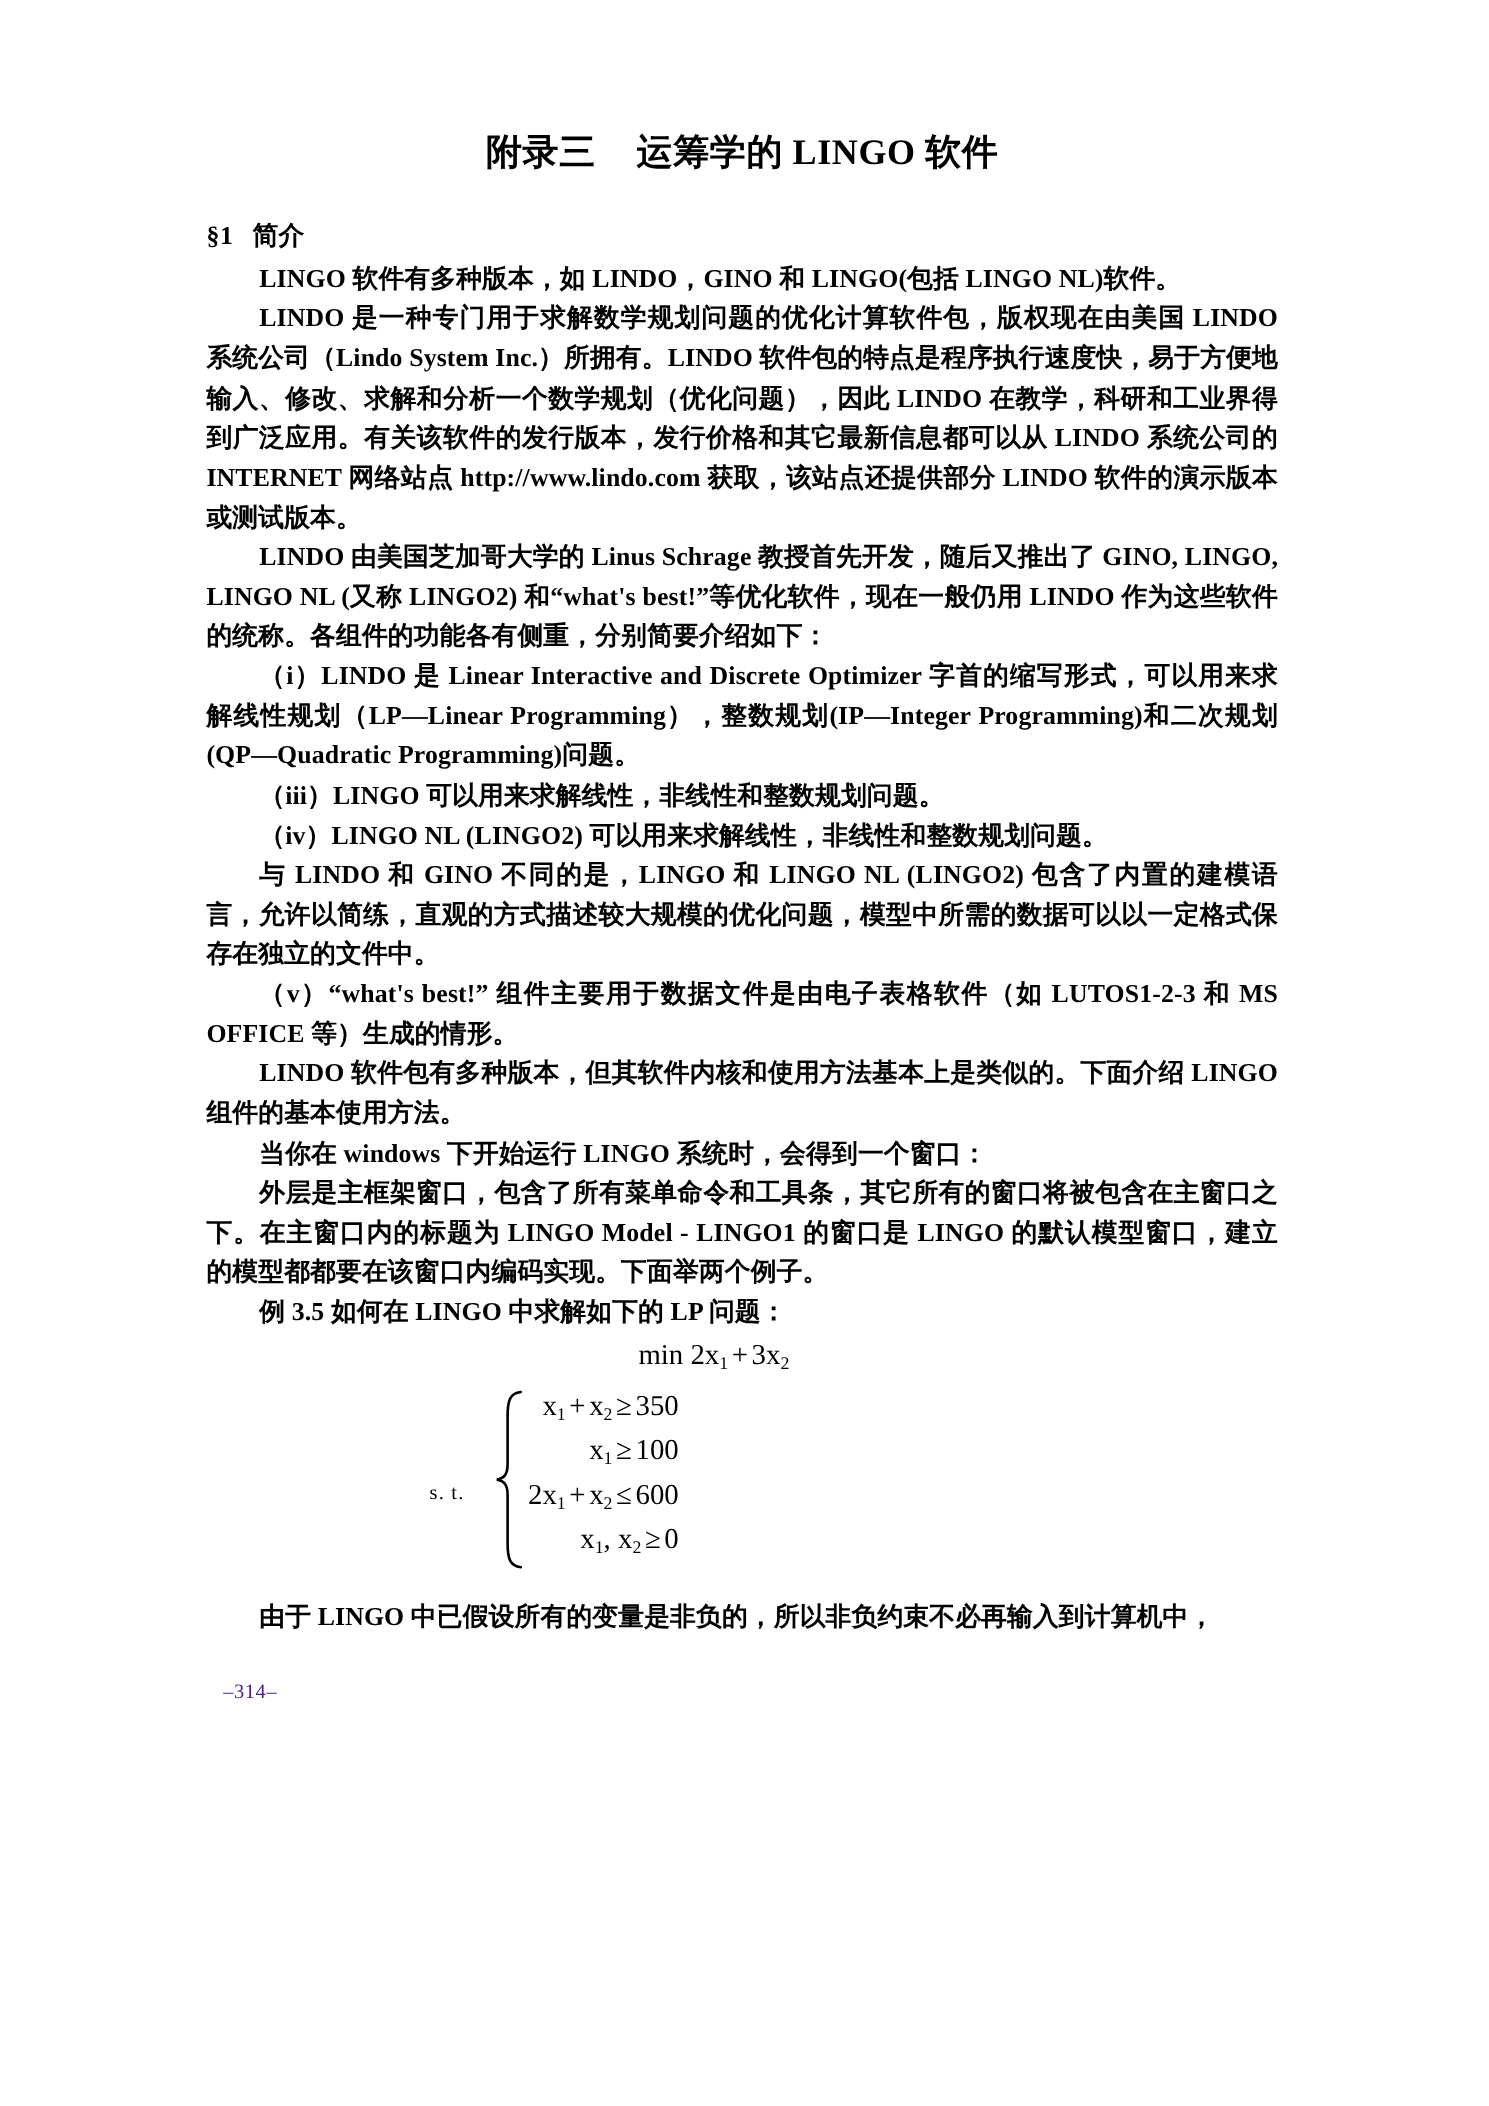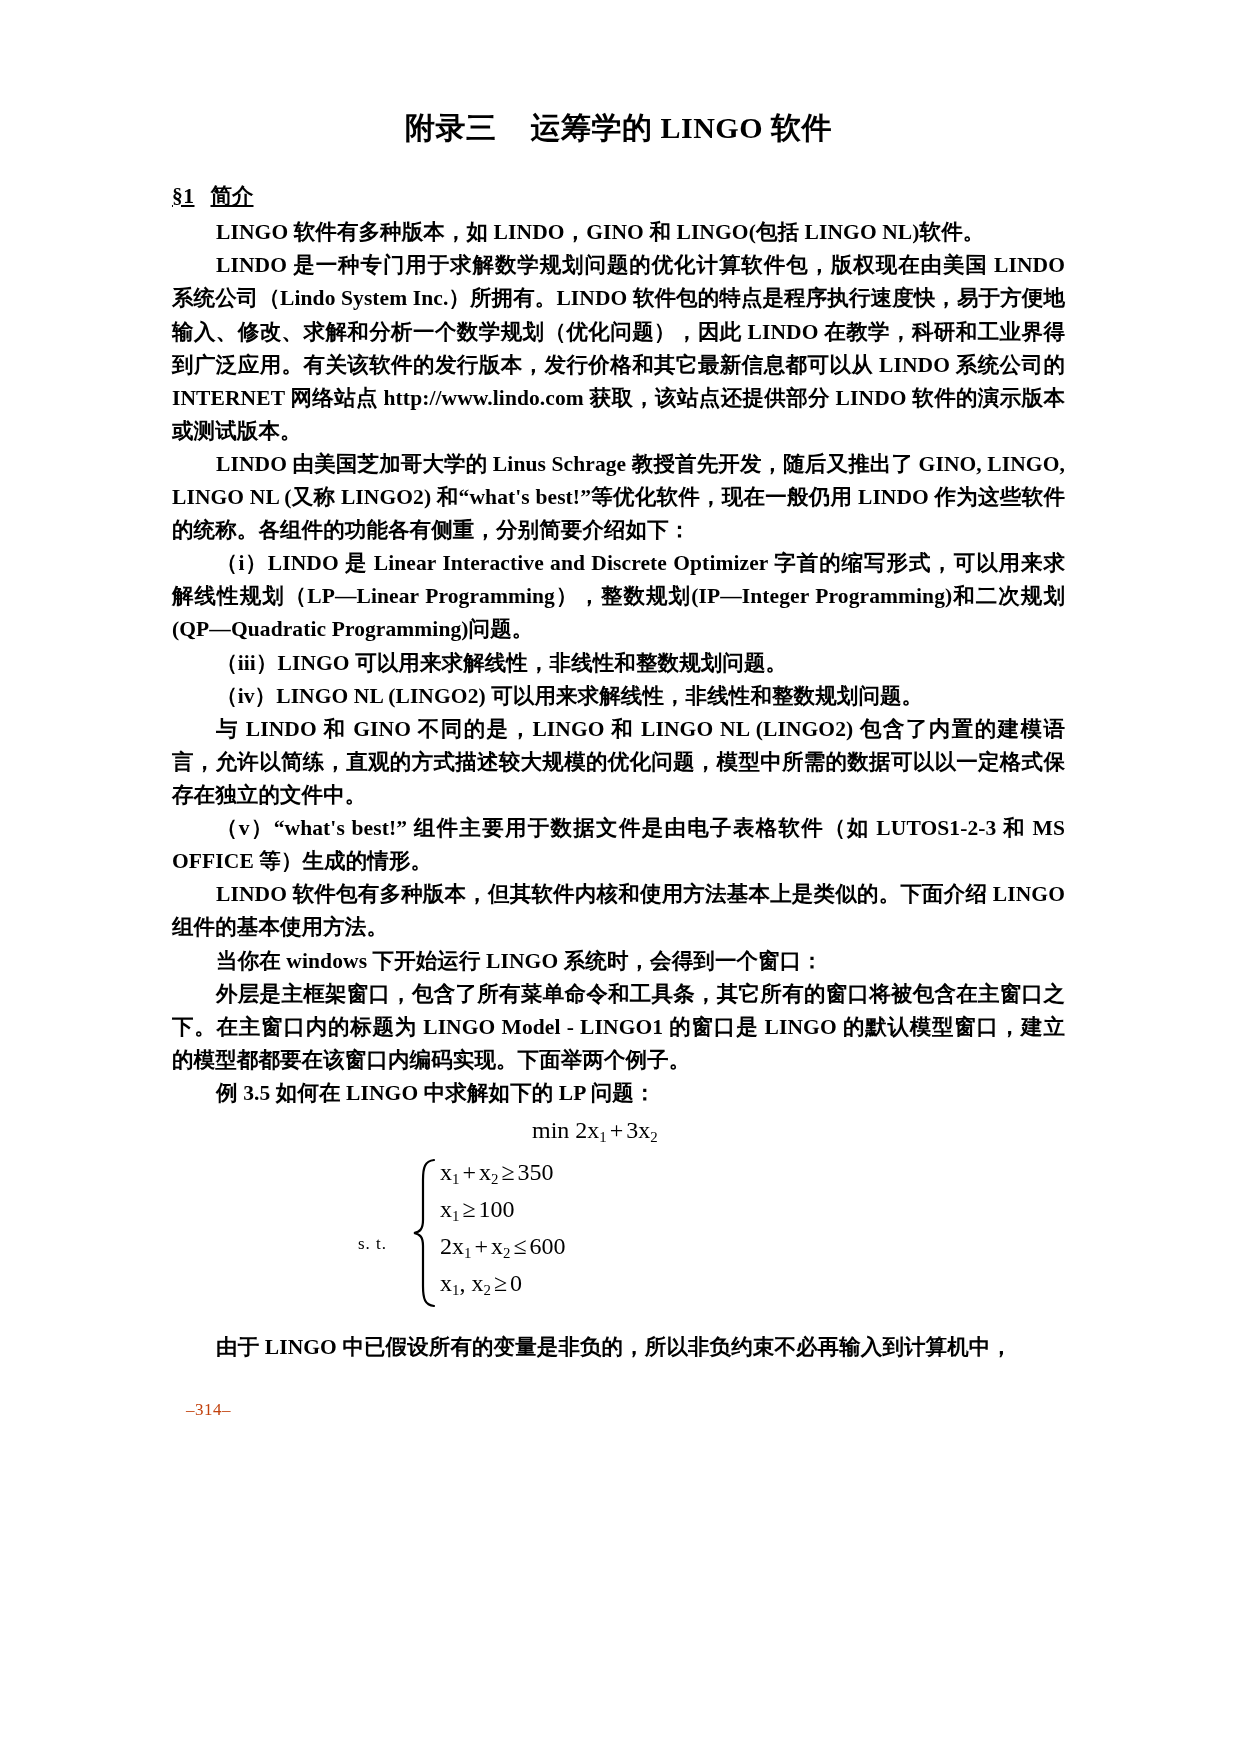--- a/index.html
+++ b/index.html
@@ -38,21 +38,20 @@
     font-family: "Liberation Serif", serif;
     font-weight: bold;
   }
 
   
   .sec-head {
     font-size: 21.5px;
     font-weight: bold;
     margin: 22px 0 4px 0;
     line-height: 1.45;
-    text-decoration: underline;
   }
   .sec-head .num { letter-spacing: 0.5px; }
   .sec-head .gap { display: inline-block; width: 16px; }
   .sec-head .mono {
     font-family: "Liberation Mono", "DejaVu Sans Mono", monospace;
     font-weight: bold;
     font-size: 20px;
   }
 
   
@@ -67,20 +66,21 @@
     font-weight: bold;
   }
 
   
   .math-block {
     margin: 6px 0 10px 0;
     font-size: 24px;
     line-height: 1.2;
     position: relative;
     height: 205px;
+    text-align: right;
   }
   .math-obj {
     position: absolute;
     left: 360px;
     top: 0;
     white-space: nowrap;
   }
   .math-st {
     position: absolute;
     left: 186px;
@@ -112,21 +112,21 @@
   }
   .op { padding: 0 3px; }
 
   
   .page-num {
     position: absolute;
     left: 186px;
     top: 1400px;
     font-size: 17px;
     letter-spacing: 0.5px;
-    color: #c2410c;
+    color: #4c1d95;
   }
 </style>
 </head>
 <body>
 
 <div class="page">
   <div class="content">
 
     <h1 class="doc-title">
       <span>附录三</span>

